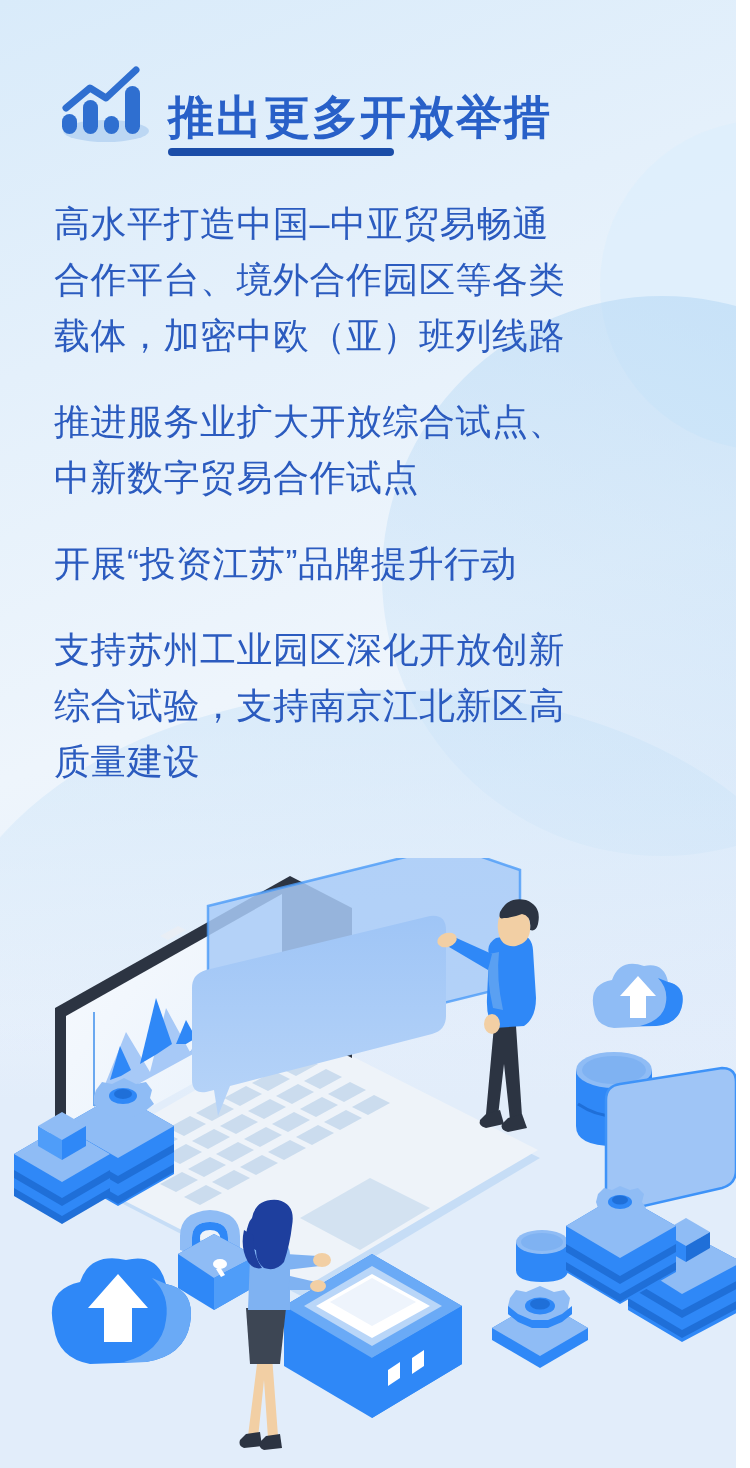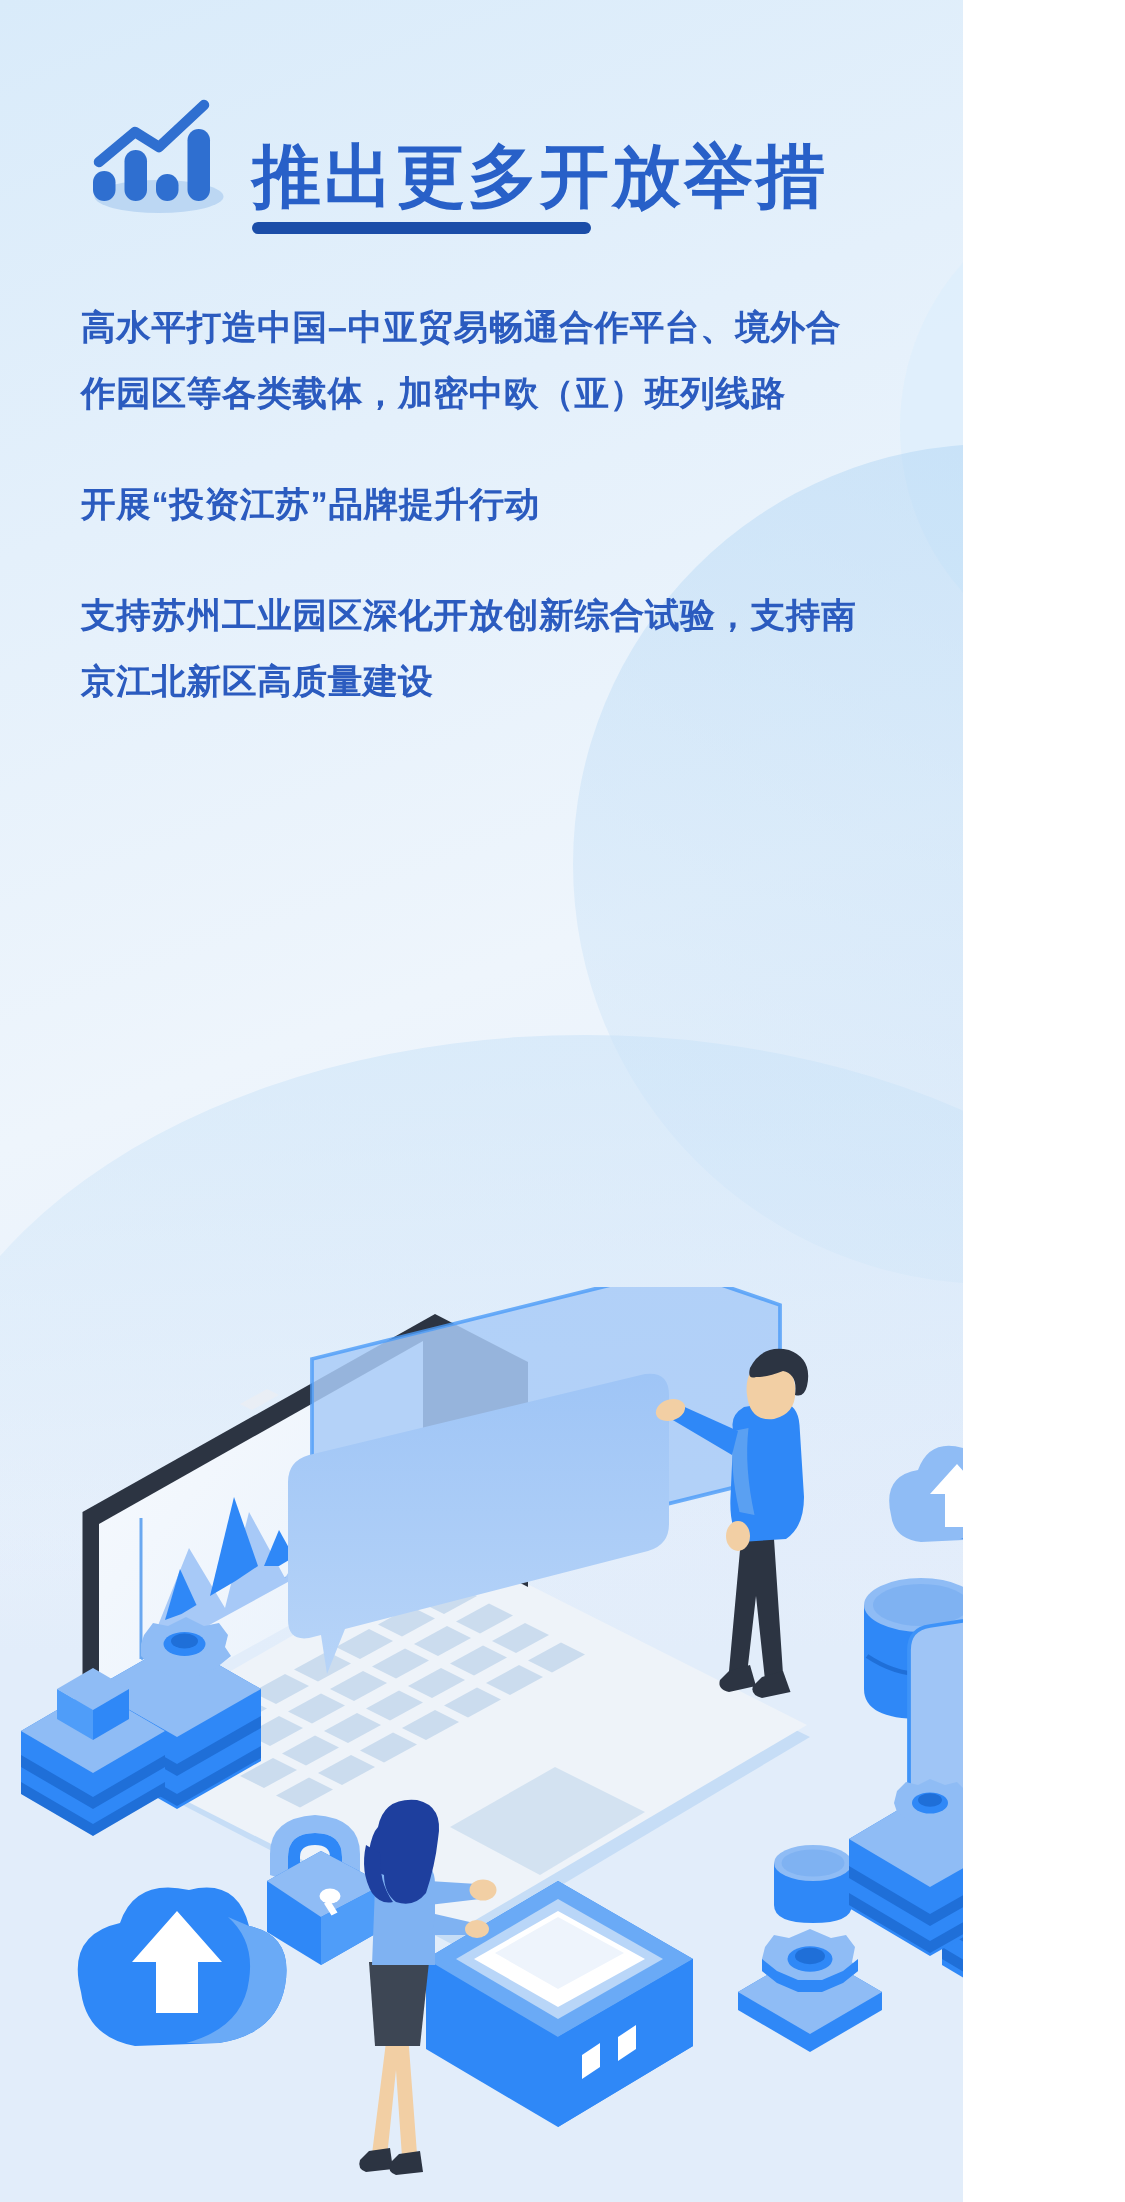--- a/index.html
+++ b/index.html
@@ -5,21 +5,21 @@
 <style>
   * { box-sizing: border-box; margin: 0; padding: 0; }
   html, body {
     width: 750px;
     height: 1468px;
     overflow: hidden;
     font-family: "Liberation Sans", "DejaVu Sans", sans-serif;
   }
   #poster {
     position: relative;
-    width: 642px;
+    width: 736px;
     height: 1468px;
     background: linear-gradient(160deg, #d9ebfa 0%, #e4f0fb 22%, #eef5fc 45%, #e6eefb 72%, #e2edfa 100%);
     overflow: hidden;
   }
 
   
   .bg-layer { position: absolute; inset: 0; pointer-events: none; }
   .bg-circle-a {
     position: absolute;
     left: 382px; top: 296px;
@@ -73,26 +73,26 @@
     background: #1b4da8;
   }
 
   
   .body-text {
     position: absolute;
     left: 54px; top: 196px;
     width: 530px;
   }
   .para {
-    font-size: 23px;
-    line-height: 44px;
+    font-size: 36px;
+    line-height: 56px;
     color: #2b5bbf;
     letter-spacing: 0.5px;
     margin-bottom: 30px;
-    font-weight: 700;
+    font-weight: 400;
   }
   .para:last-child { margin-bottom: 0; }
 
   
   .illustration {
     position: absolute;
     left: 0; top: 858px;
     width: 750px; height: 610px;
   }
   .illustration svg { display: block; width: 750px; height: 610px; }
@@ -119,20 +119,21 @@
         <rect x="48" y="54" width="15" height="18" rx="7.5" fill="#2f6fd0"></rect>
         <rect x="69" y="24" width="15" height="48" rx="7.5" fill="#2f6fd0"></rect>
       </svg>
     </span>
     <div class="header-title">推出更多开放举措</div>
   </div>
   <div class="title-underline"></div>
 
   <div class="body-text">
     <p class="para">高水平打造中国–中亚贸易畅通合作平台、境外合作园区等各类载体，加密中欧（亚）班列线路</p>
+    <p class="para">推进服务业扩大开放综合试点、中新数字贸易合作试点</p>
     <p class="para">开展“投资江苏”品牌提升行动</p>
     <p class="para">支持苏州工业园区深化开放创新综合试验，支持南京江北新区高质量建设</p>
   </div>
 
   <div class="illustration">
     <svg viewBox="0 0 750 610" xmlns="http://www.w3.org/2000/svg">
       <defs>
         <linearGradient id="panelGrad" x1="0" y1="0" x2="0" y2="1">
           <stop offset="0%" stop-color="#9fc5f6"></stop>
           <stop offset="100%" stop-color="#b7d4f8"></stop>

